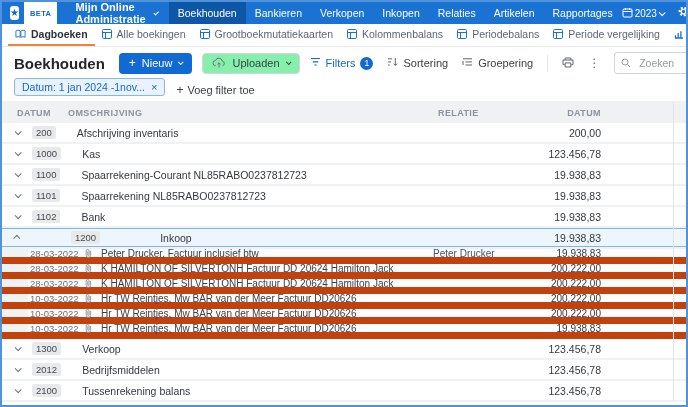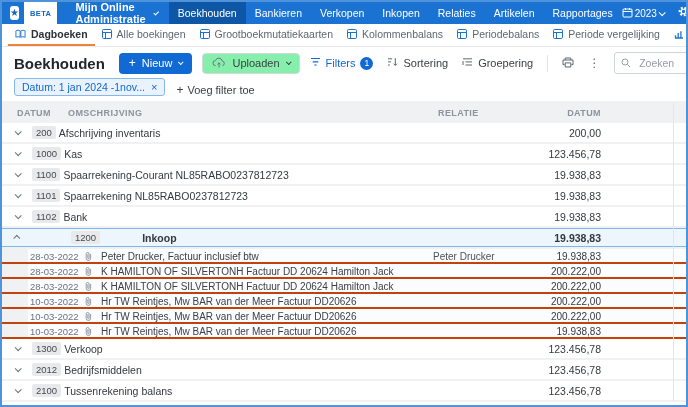--- a/index.html
+++ b/index.html
@@ -60,26 +60,26 @@
   .content { padding-top:7px; }
   .thead { position:relative; height:15px; font-size:9px; font-weight:bold; letter-spacing:.4px; color:#8b939e; }
   .thead span { position:absolute; top:0; }
   .th-datum { left:15px; } .th-omschrijving { left:66px; } .th-relatie { left:436px; }
   .th-saldo { right:85px; }
 
   .rows {}
   .g-row { display:flex; align-items:center; height:19px; margin-bottom:2px; background:#fff; padding-right:85px; font-size:10.5px; color:#34383e; cursor:pointer;justify-content:space-between; }
   .g-row .chev-cell { width:30px; display:flex; justify-content:center; color:#6a7280; }
   .acct-badge { background:#e8e9eb; color:#45494f; font-size:9.5px; border-radius:2px; padding:1px 4px; line-height:1.2; }
-  .g-name { margin-left:3px; white-space:nowrap; }
+  .g-name { margin-left:21px; white-space:nowrap; }
   .g-saldo { margin-left:auto; }
   .g-row.expanded { background:#edf5fd; border-top:1px solid #80b6ea; border-bottom:1px solid #80b6ea;gap:39px; }
-  .g-row.expanded .g-name, .g-row.expanded .g-saldo { font-weight:bold; }
-
-  .e-row { display:flex; align-items:flex-end; height:15px; background:#fbfcfd; border-bottom:2px solid #c2410c; padding-right:85px; font-size:10px; cursor:pointer; }
+  .g-row.expanded .g-name, .g-row.expanded .g-saldo { font-weight:normal; }
+
+  .e-row { display:flex; align-items:center; height:15px; background:#fbfcfd; border-bottom:7px solid #c2410c; padding-right:85px; font-size:10px; cursor:pointer; }
   .e-gutter { width:26px; align-self:stretch; background:#f0f1f3; }
   .e-date { width:56px; color:#6a7280; font-size:9.5px; padding-left:2px; }
   .e-clip { width:17px; display:flex; align-items:center; }
   .e-desc { width:332px; color:#3b4046; white-space:nowrap; overflow:hidden; }
   .e-relatie { width:82px; color:#4c525a; white-space:nowrap; overflow:hidden; }
   .e-saldo { margin-left:auto; color:#34383e; }
 
   .scroll-line { position:absolute; right:12px; top:100px; bottom:4px; width:1px; background:#e3e4e6; }
 </style>
 </head>

